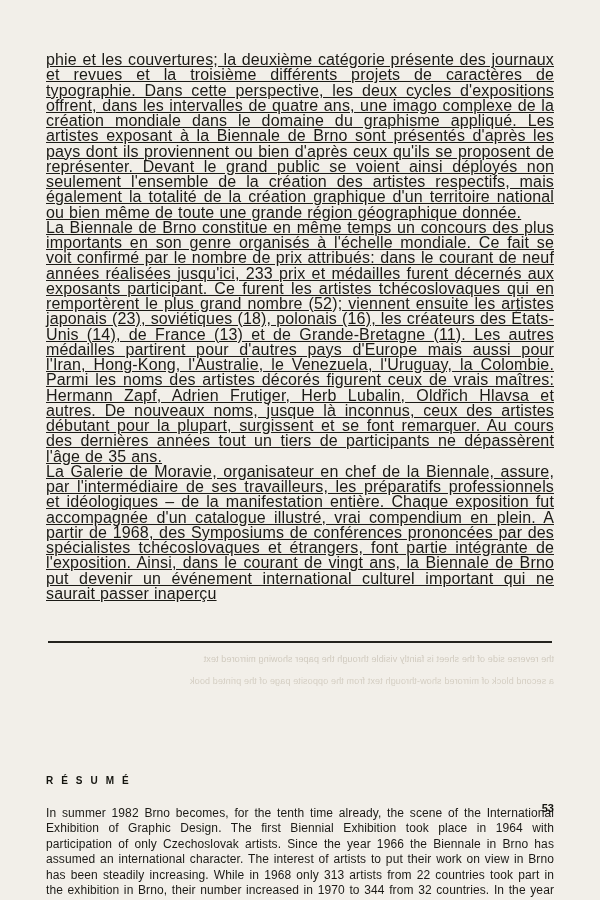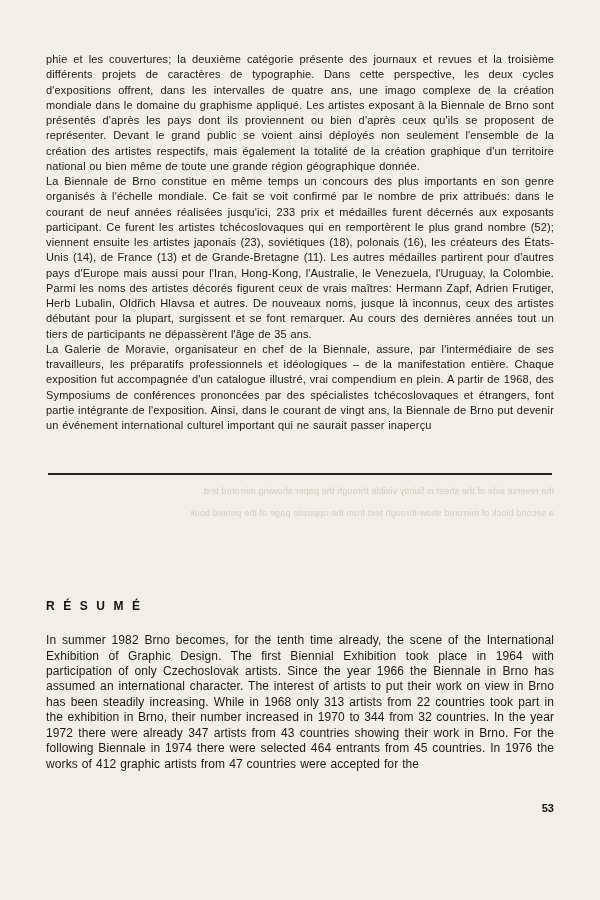--- a/index.html
+++ b/index.html
@@ -16,26 +16,27 @@
   }
   .page {
     position: relative;
     width: 600px;
     height: 900px;
     box-sizing: border-box;
     padding: 52px 46px 40px 46px;
     background: #f2efe9;
   }
   .body-text {
-    font-size: 11px;
+    font-size: 16px;
     line-height: 15.25px;
     text-align: justify;
     letter-spacing: 0.15px;
     word-spacing: 0.4px;
     color: #1b1a16;
+    text-decoration: underline;
   }
   .body-text p {
     margin: 0;
     text-indent: 0;
   }
   .rule {
     margin-top: 40px;
     margin-left: 2px;
     margin-right: 2px;
     height: 2px;
@@ -55,22 +56,22 @@
     opacity: 0.95;
     filter: blur(0.35px);
     transform: scaleX(-1);
     letter-spacing: 0.1px;
   }
   .ghost.b2 {
     margin-top: 8px;
     color: #d3cdc1;
   }
   .section-heading {
-    margin-top: 18px;
-    font-size: 12px;
+    margin-top: 26px;
+    font-size: 10px;
     font-weight: bold;
     letter-spacing: 2.6px;
     color: #14140f;
   }
   .resume-text {
     margin-top: 20px;
     font-size: 12px;
     line-height: 15.4px;
     text-align: justify;
     letter-spacing: 0.1px;

